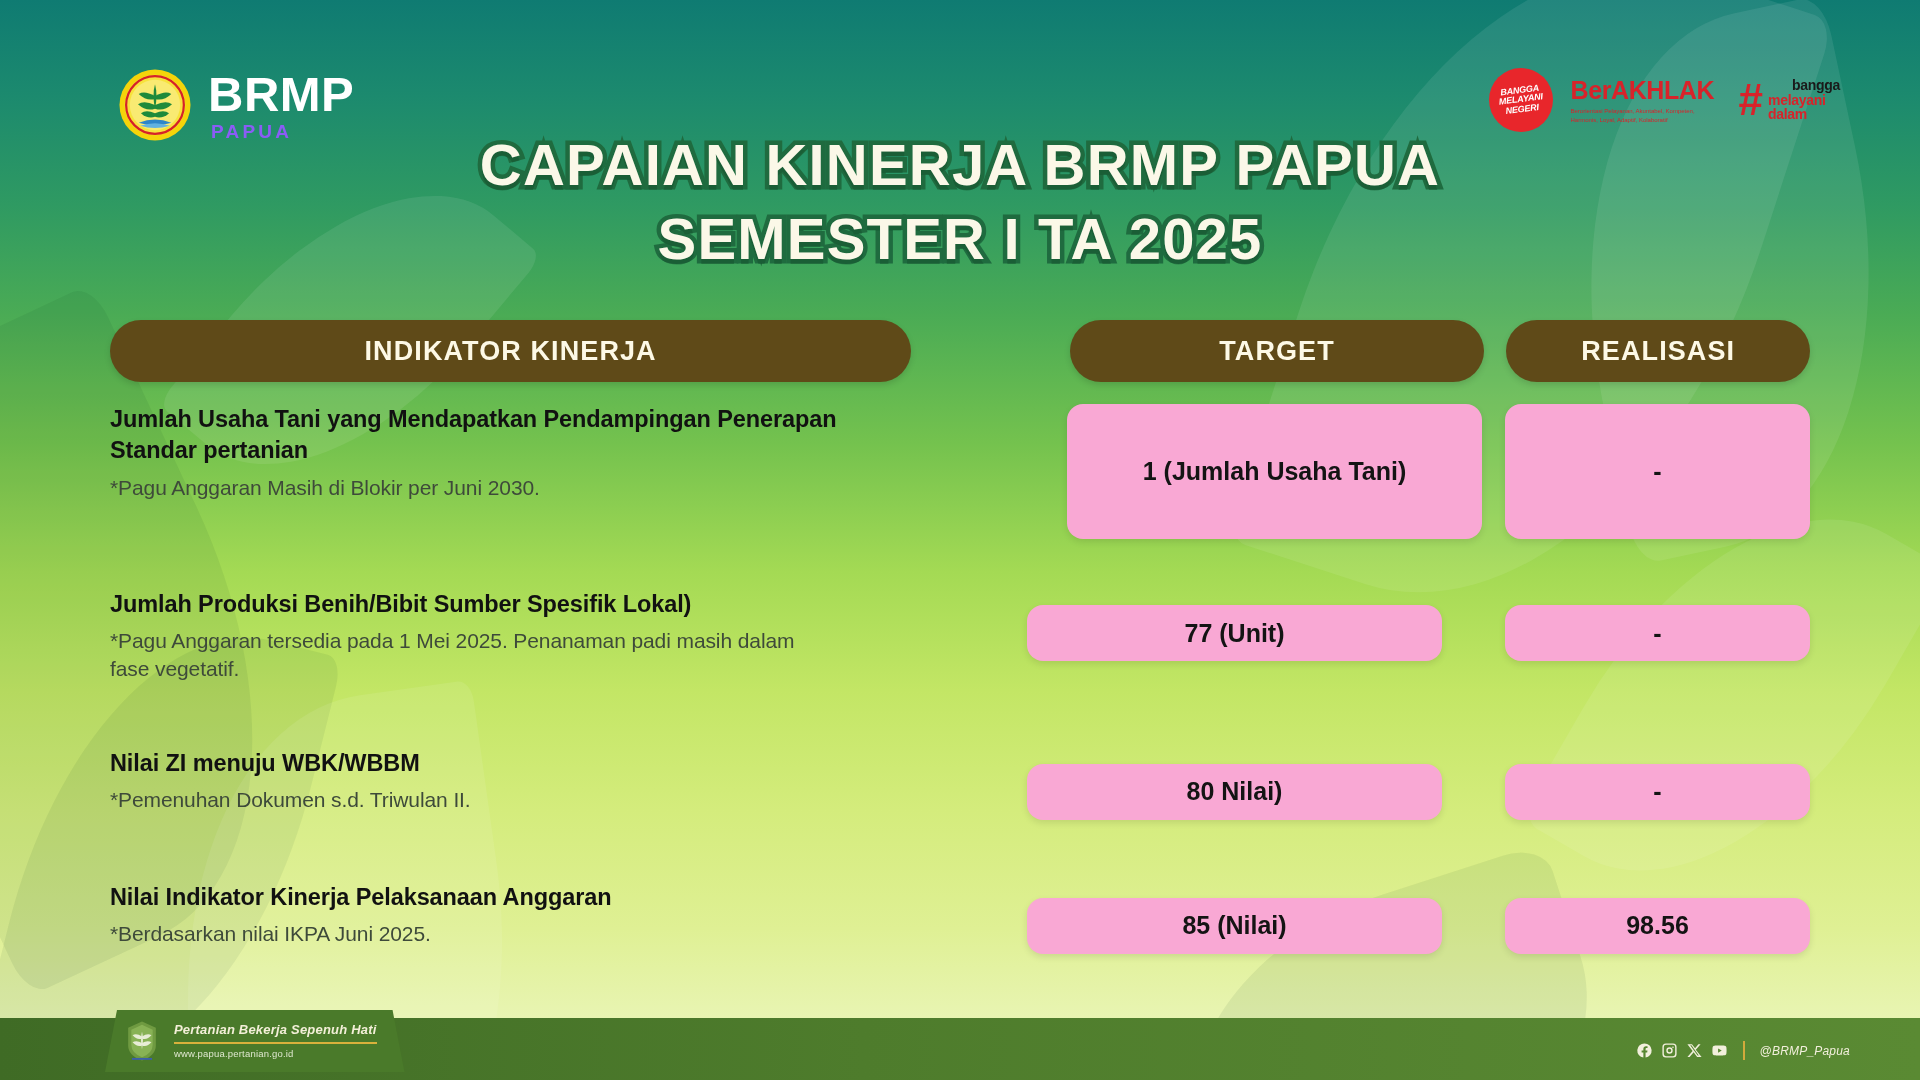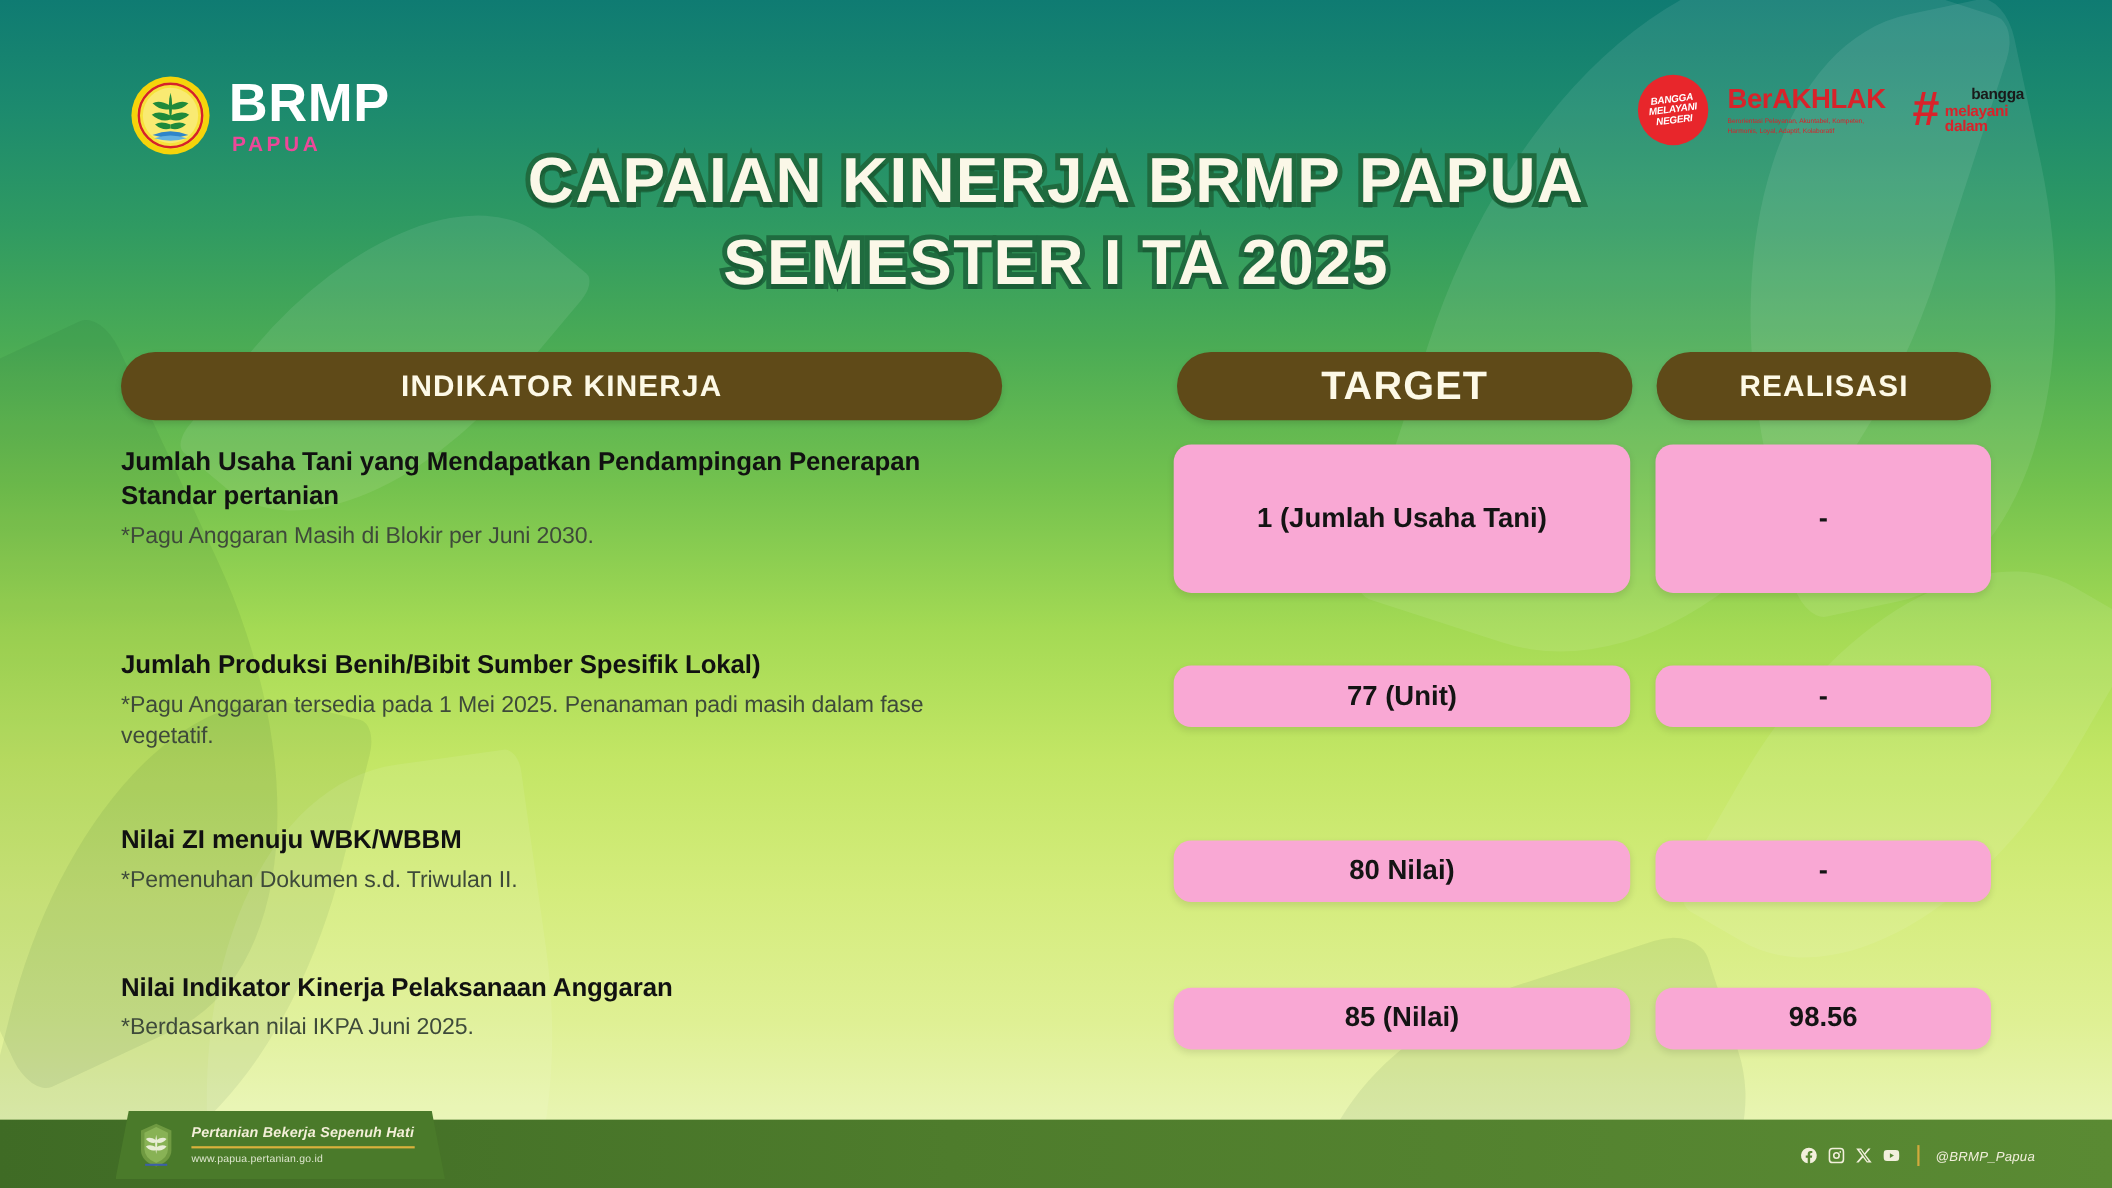--- a/index.html
+++ b/index.html
@@ -44,21 +44,21 @@
     position:absolute; left:118px; top:68px;
     display:flex; align-items:center; gap:16px;
   }
   .brand-seal { width:74px; height:74px; position:relative; flex:none; }
   .brand-text { line-height:1; }
   .brand-title {
     font-size:49px; font-weight:800; color:#ffffff;
     letter-spacing:0.5px;
   }
   .brand-sub {
-    font-size:19px; font-weight:700; color:#ec4899;
+    font-size:19px; font-weight:700; color:#8b5cf6;
     letter-spacing:3.2px; margin-top:3px; margin-left:3px;
   }
 
   .partner-logos {
     position:absolute; right:80px; top:68px;
     display:flex; align-items:center; gap:18px;
   }
   .pl-circle {
     width:64px; height:64px; border-radius:50%;
     background:#e8262b; position:relative; flex:none;
@@ -110,21 +110,21 @@
   .pill {
     background:#5f4a18;
     border-radius:34px;
     color:#fdf9e6;
     font-weight:800;
     display:flex; align-items:center; justify-content:center;
     box-shadow:0 3px 6px rgba(0,0,0,0.13);
   }
   .pill-indikator { width:805px; height:62px; font-size:27px; letter-spacing:1.1px; }
   .spacer-1 { width:160px; }
-  .pill-target { width:415px; height:62px; font-size:36px; letter-spacing:1.1px; }
+  .pill-target { width:415px; height:62px; font-size:27px; letter-spacing:1.1px; }
   .spacer-2 { width:23px; }
   .pill-realisasi { width:305px; height:62px; font-size:27px; letter-spacing:1.1px; }
 
   .rows { margin-top:22px; }
   .row {
     display:flex; align-items:flex-start;
     padding:0 110px;
   }
   .row-ind { width:805px; padding-right:40px; }
   .row-spacer { width:160px; }
@@ -148,21 +148,21 @@
 
   .row1 .box { height:135px; }
   .row2 .box, .row3 .box, .row4 .box { height:56px; }
 
   .row1 { margin-top:4px; }
   .row2 { margin-top:50px; }
   .row3 { margin-top:65px; }
   .row4 { margin-top:62px; }
 
   .row1 .boxes, .row2 .boxes, .row3 .boxes, .row4 .boxes { display:flex; }
-  .row2 .boxes, .row3 .boxes, .row4 .boxes { margin-top:16px; }
+  .row2 .boxes, .row3 .boxes, .row4 .boxes { margin-top:16px;gap:40px; }
 
   
   .footer-band {
     position:absolute; left:0; bottom:0; width:100%; height:62px;
     background:#4e7c2c;
   }
   .footer-band:before {
     content:""; position:absolute; left:0; bottom:0; width:100%; height:62px;
     background:linear-gradient(90deg,#3f6b25 0%, #4e7c2c 45%, #5a8a33 100%);
   }

